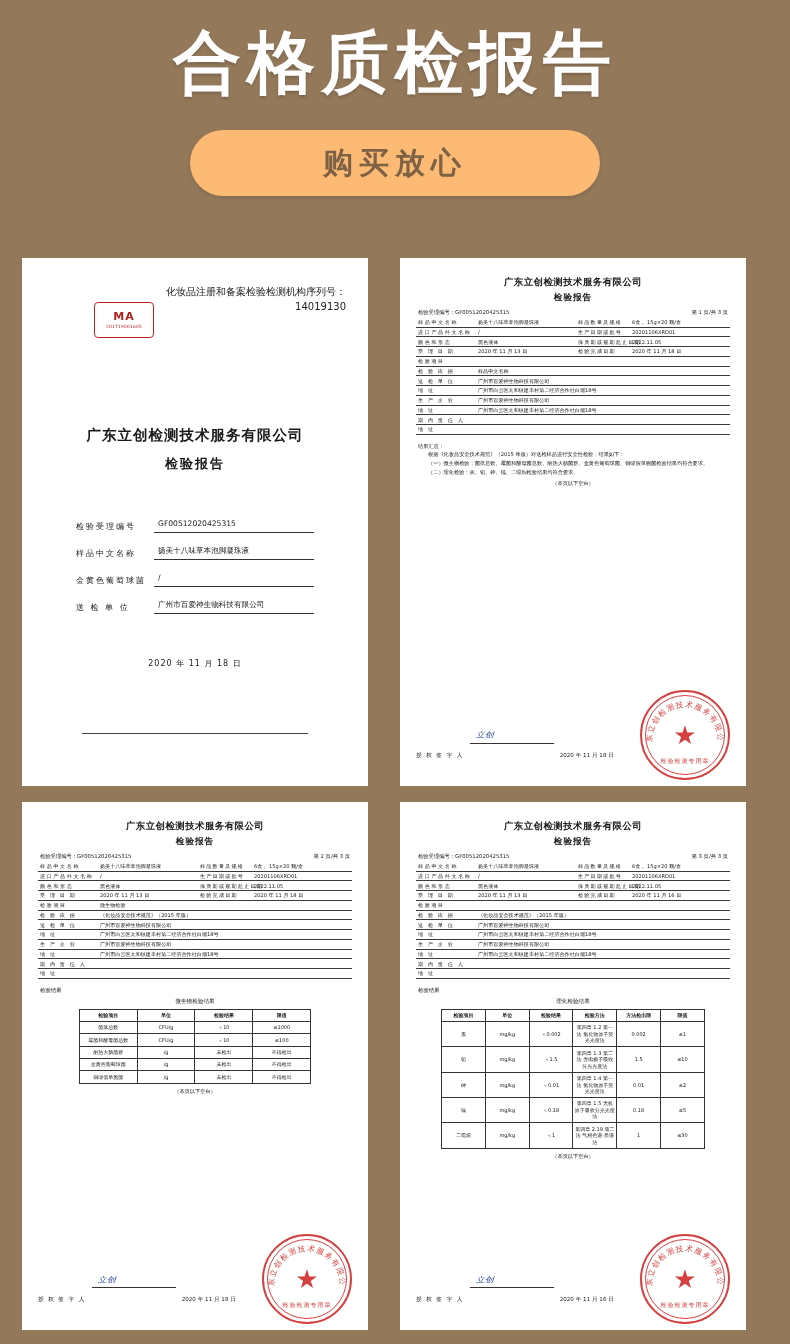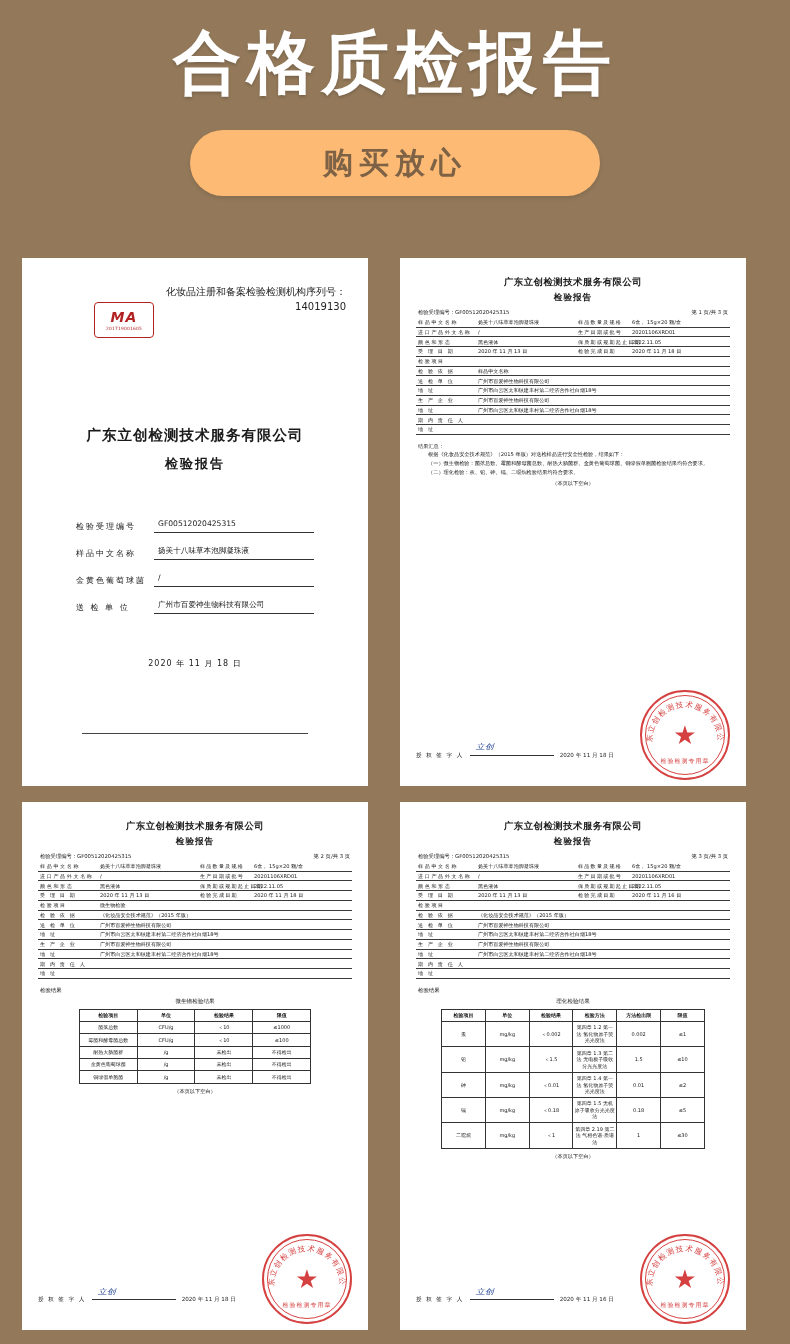--- a/index.html
+++ b/index.html
@@ -69,21 +69,21 @@
     margin:12px 6px 0 0;
   }
   .ma-badge{
     position:absolute;left:72px;top:44px;
     width:58px;height:34px;
     border:1.6px solid #b32222;
     border-radius:4px;
     color:#b32222;
     display:flex;flex-direction:column;align-items:center;justify-content:center;
   }
-  .ma-badge .ma-txt{font-size:14px;font-weight:bold;letter-spacing:1px;line-height:1;font-style:italic;}
+  .ma-badge .ma-txt{font-size:11px;font-weight:bold;letter-spacing:1px;line-height:1;}
   .ma-badge .ma-num{font-size:4.4px;letter-spacing:.2px;margin-top:2px;}
   .s1-title{
     text-align:center;
     margin-top:112px;
     font-size:14.5px;
     font-weight:bold;
     letter-spacing:1px;
   }
   .s1-sub{
     text-align:center;
@@ -197,21 +197,21 @@
   .sig{
     position:absolute;
     left:16px;right:16px;bottom:26px;
     display:flex;align-items:flex-end;
     font-size:5.6px;
   }
   .sig .lbl{letter-spacing:1.4px;white-space:nowrap;}
   .sig .line{
     flex:0 0 84px;
     border-bottom:.6px solid #333;
-    margin:4px 6px;
+    margin:16px 6px;
     height:12px;
     position:relative;
   }
   .sig .scribble{
     position:absolute;left:6px;bottom:1px;
     font-size:9px;color:#1c3f8f;
     font-family:"DejaVu Serif","Liberation Serif",serif;
     font-style:italic;
     transform:scaleY(.8);
     white-space:nowrap;

